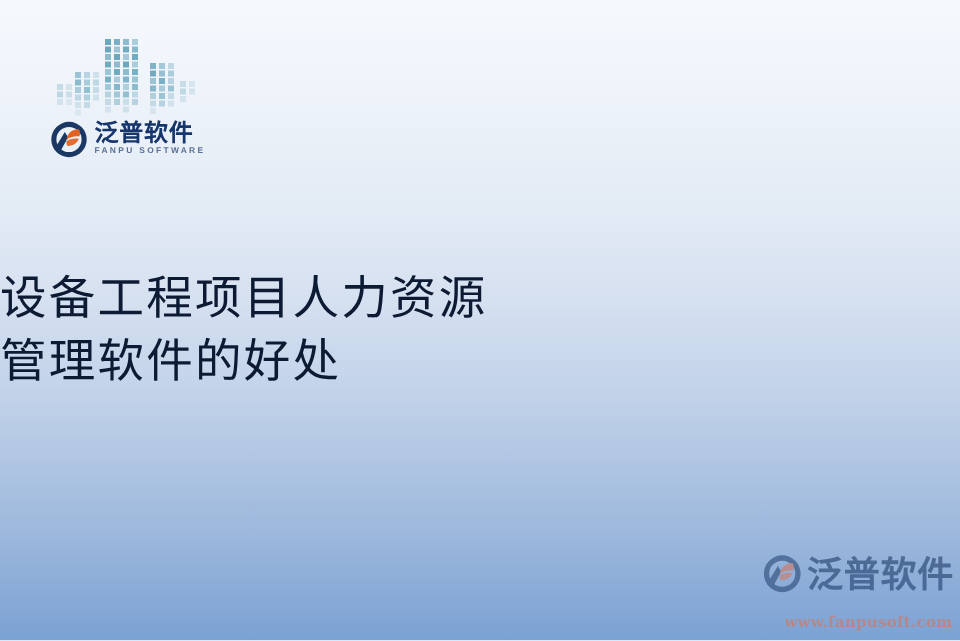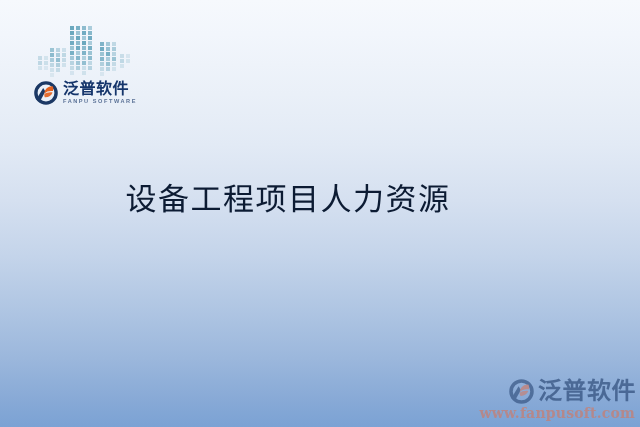--- a/index.html
+++ b/index.html
@@ -91,21 +91,21 @@
     letter-spacing: 1.55px;
     white-space: nowrap;
   }
 
   
   .title-wrap {
     position: absolute;
     left: 0;
     top: 178px;
     width: 576px;
-    text-align: center;
+    text-align: left;
   }
   .title-line {
     font-family: "DejaVu Serif", "Liberation Serif", serif;
     font-size: 31px;
     line-height: 42px;
     color: #0c1b33;
     letter-spacing: 1.5px;
     white-space: nowrap;
   }
 
@@ -133,24 +133,24 @@
   .wm-cn {
     font-family: "DejaVu Sans", "Liberation Sans", sans-serif;
     font-size: 24px;
     font-weight: 700;
     color: #23406e;
     letter-spacing: 0.5px;
     line-height: 1;
     white-space: nowrap;
   }
   .wm-url {
-    margin-top: 1px;
+    margin-top: 14px;
     margin-right: 1px;
     font-family: "DejaVu Serif", "Liberation Serif", serif;
-    font-size: 14px;
+    font-size: 10px;
     font-weight: 700;
     color: #d4775f;
     letter-spacing: 0.2px;
     line-height: 1.1;
     white-space: nowrap;
   }
 </style>
 </head>
 <body>
 
@@ -285,20 +285,21 @@
       </span>
       <span class="logo-words">
         <span class="logo-cn">泛普软件</span>
         <span class="logo-en">FANPU SOFTWARE</span>
       </span>
     </div>
   </div>
 
   <div class="title-wrap">
     <div class="title-line">设备工程项目人力资源</div>
+    <div class="title-line">管理软件的好处</div>
   </div>
 
   <div class="watermark">
     <div class="wm-row">
       <span class="wm-mark">
         <svg width="27" height="27" viewBox="0 0 26 26" xmlns="http://www.w3.org/2000/svg">
           <path d="M13 1.2 A11.8 11.8 0 1 0 13 24.8 A11.8 11.8 0 1 0 13 1.2 Z
                    M13 4.6 A8.4 8.4 0 1 1 13 21.4 A8.4 8.4 0 1 1 13 4.6 Z" fill="#2c4a78"></path>
           <path d="M3.2 19.5 L10.2 8.0 L12.4 11.5 L6.6 22.0 Z" fill="#2c4a78"></path>
           <path d="M19.6 6.2 C15.0 6.0 11.6 9.2 11.4 13.4 C13.4 11.4 16.6 10.6 19.9 11.0 C20.6 9.4 20.5 7.6 19.6 6.2 Z" fill="#d4775f"></path>

